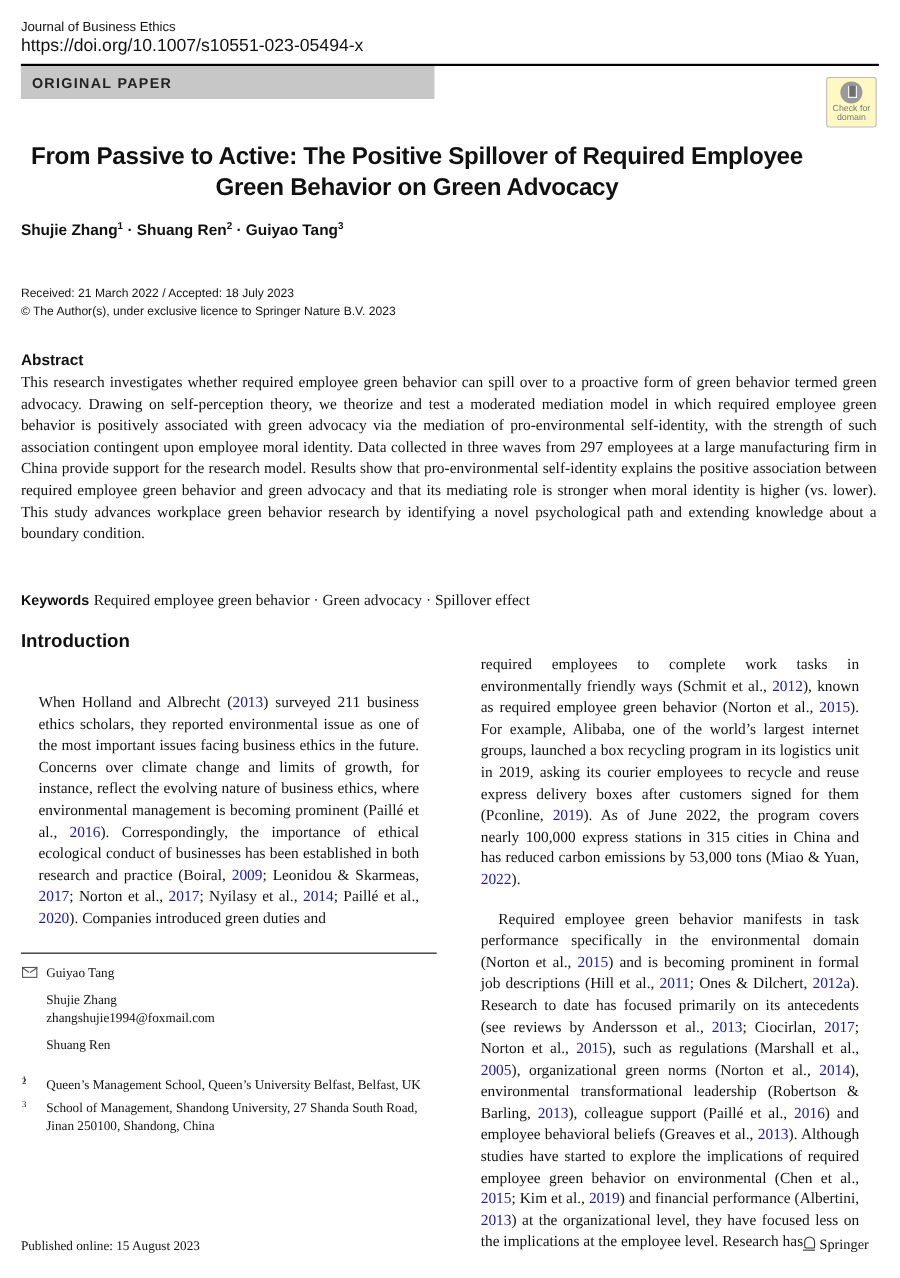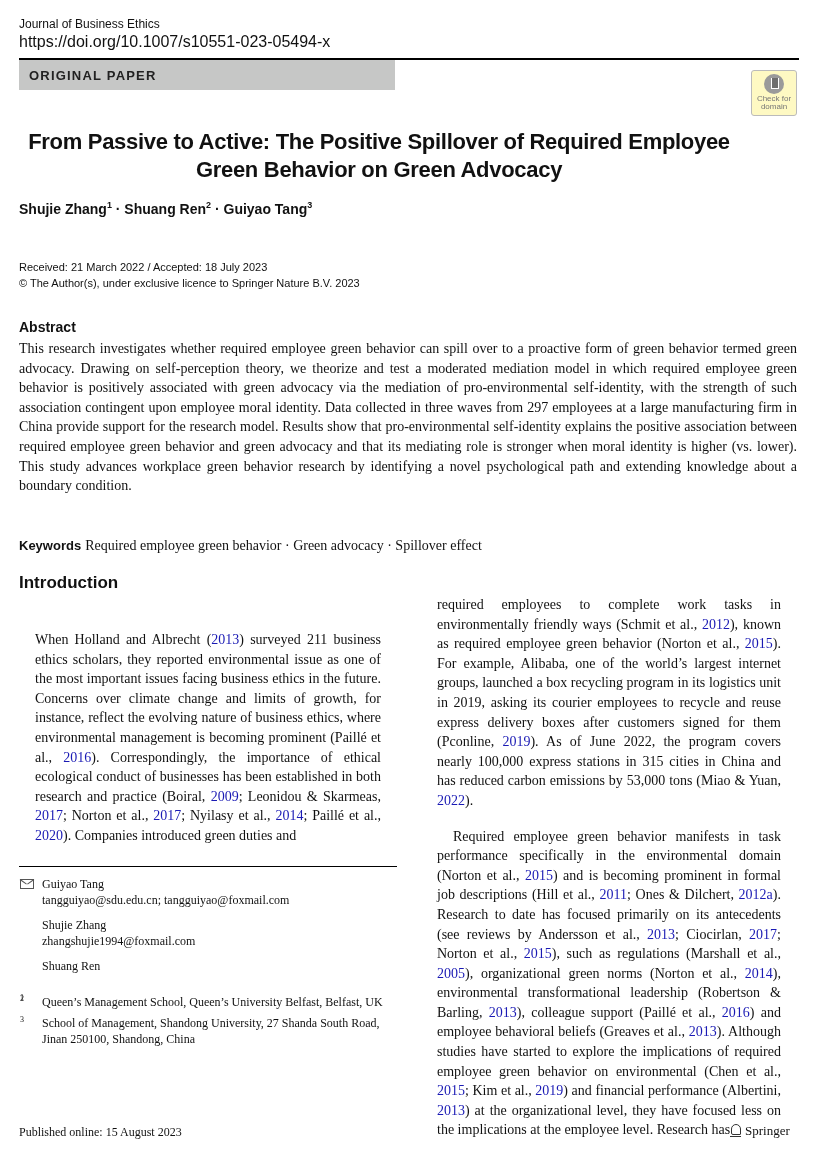--- a/index.html
+++ b/index.html
@@ -96,21 +96,20 @@
 <div class="abs serif col" id="col-right">
   <p><span>required employees to complete work tasks in environmentally friendly ways (Schmit et al., </span><span class="cite">2012</span><span>), known as required employee green behavior (Norton et al., </span><span class="cite">2015</span><span>). For example, Alibaba, one of the world’s largest internet groups, launched a box recycling program in its logistics unit in 2019, asking its courier employees to recycle and reuse express delivery boxes after customers signed for them (Pconline, </span><span class="cite">2019</span><span>). As of June 2022, the program covers nearly 100,000 express stations in 315 cities in China and has reduced carbon emissions by 53,000 tons (Miao &amp; Yuan, </span><span class="cite">2022</span><span>).</span></p>
   <p class="indent"><span>Required employee green behavior manifests in task performance specifically in the environmental domain (Norton et al., </span><span class="cite">2015</span><span>) and is becoming prominent in formal job descriptions (Hill et al., </span><span class="cite">2011</span><span>; Ones &amp; Dilchert, </span><span class="cite">2012a</span><span>). Research to date has focused primarily on its antecedents (see reviews by Andersson et al., </span><span class="cite">2013</span><span>; Ciocirlan, </span><span class="cite">2017</span><span>; Norton et al., </span><span class="cite">2015</span><span>), such as regulations (Marshall et al., </span><span class="cite">2005</span><span>), organizational green norms (Norton et al., </span><span class="cite">2014</span><span>), environmental transformational leadership (Robertson &amp; Barling, </span><span class="cite">2013</span><span>), colleague support (Paillé et al., </span><span class="cite">2016</span><span>) and employee behavioral beliefs (Greaves et al., </span><span class="cite">2013</span><span>). Although studies have started to explore the implications of required employee green behavior on environmental (Chen et al., </span><span class="cite">2015</span><span>; Kim et al., </span><span class="cite">2019</span><span>) and financial performance (Albertini, </span><span class="cite">2013</span><span>) at the organizational level, they have focused less on the implications at the employee level. Research has</span></p>
 </div>
 
 <div class="abs" id="foot-rule"></div>
 <div class="abs serif" id="contacts">
     <div class="contact">
       <span class="env"></span>
       <div>Guiyao Tang</div>
-      <div>tangguiyao@sdu.edu.cn; tangguiyao@foxmail.com</div>
     </div>
     <div class="contact">
       <div>Shujie Zhang</div>
       <div>zhangshujie1994@foxmail.com</div>
     </div>
     <div class="contact">
       <div>Shuang Ren</div>
     </div>
     <div style="height: 6px;"></div>
     <div class="affil"><span class="affil-num">1</span></div>

